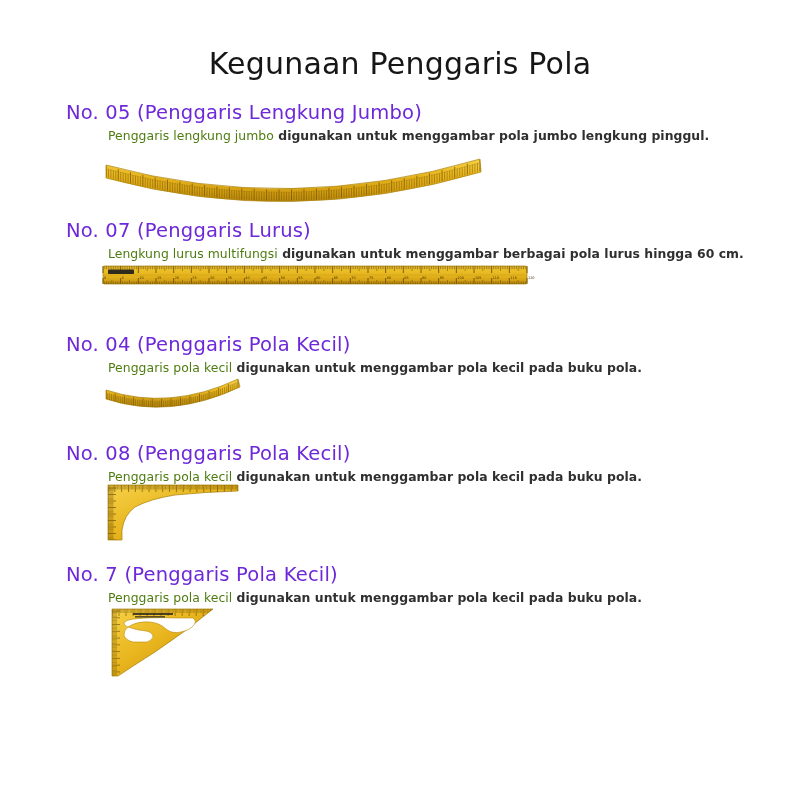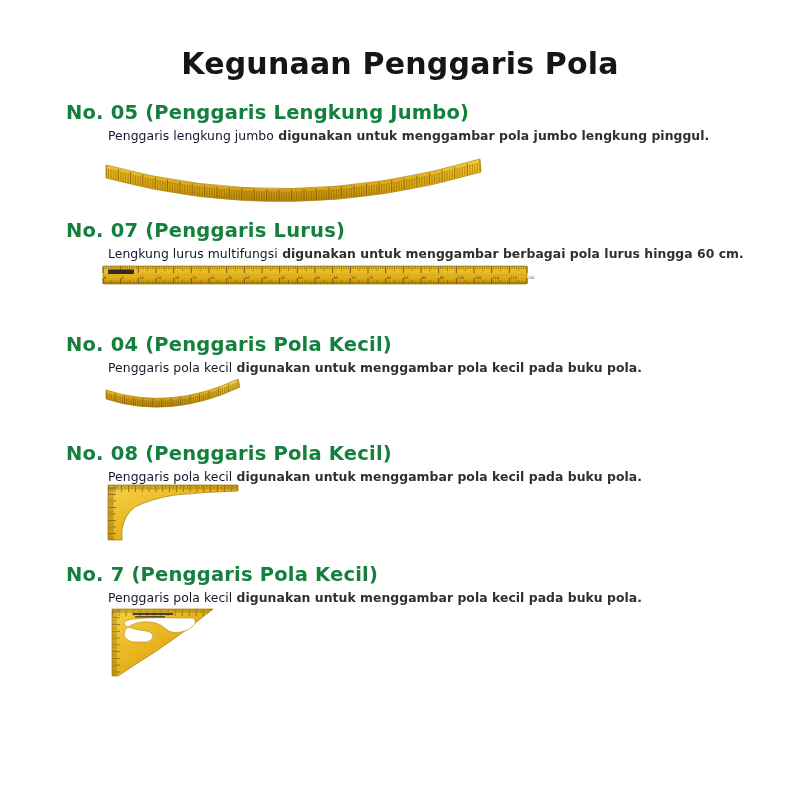--- a/index.html
+++ b/index.html
@@ -23,51 +23,51 @@
     box-sizing: border-box;
   }
   .page-title {
     position: absolute;
     top: 46px;
     left: 0;
     width: 800px;
     text-align: center;
     font-family: "DejaVu Sans", "Liberation Sans", sans-serif;
     font-size: 30px;
-    font-weight: bold;
+    font-weight: normal;
     color: #161616;
     letter-spacing: 0.2px;
   }
   .item {
     position: absolute;
     left: 0;
     width: 800px;
   }
   .item-heading {
     position: absolute;
     left: 66px;
     top: 0;
     font-size: 19.5px;
-    font-weight: 700;
-    color: #15803d;
+    font-weight: 400;
+    color: #6d28d9;
     letter-spacing: 0.2px;
     white-space: nowrap;
   }
   .item-desc {
     position: absolute;
     left: 108px;
     top: 27px;
     font-size: 12.4px;
     color: #2f2f2f;
     font-weight: 600;
     letter-spacing: 0.05px;
     white-space: nowrap;
   }
   .item-desc .lead {
-    color: #0f172a;
+    color: #4d7c0f;
     font-weight: 400;
   }
   .ruler-wrap {
     position: absolute;
     left: 0;
     top: 44px;
     width: 800px;
   }
   svg { display: block; }
 </style>

